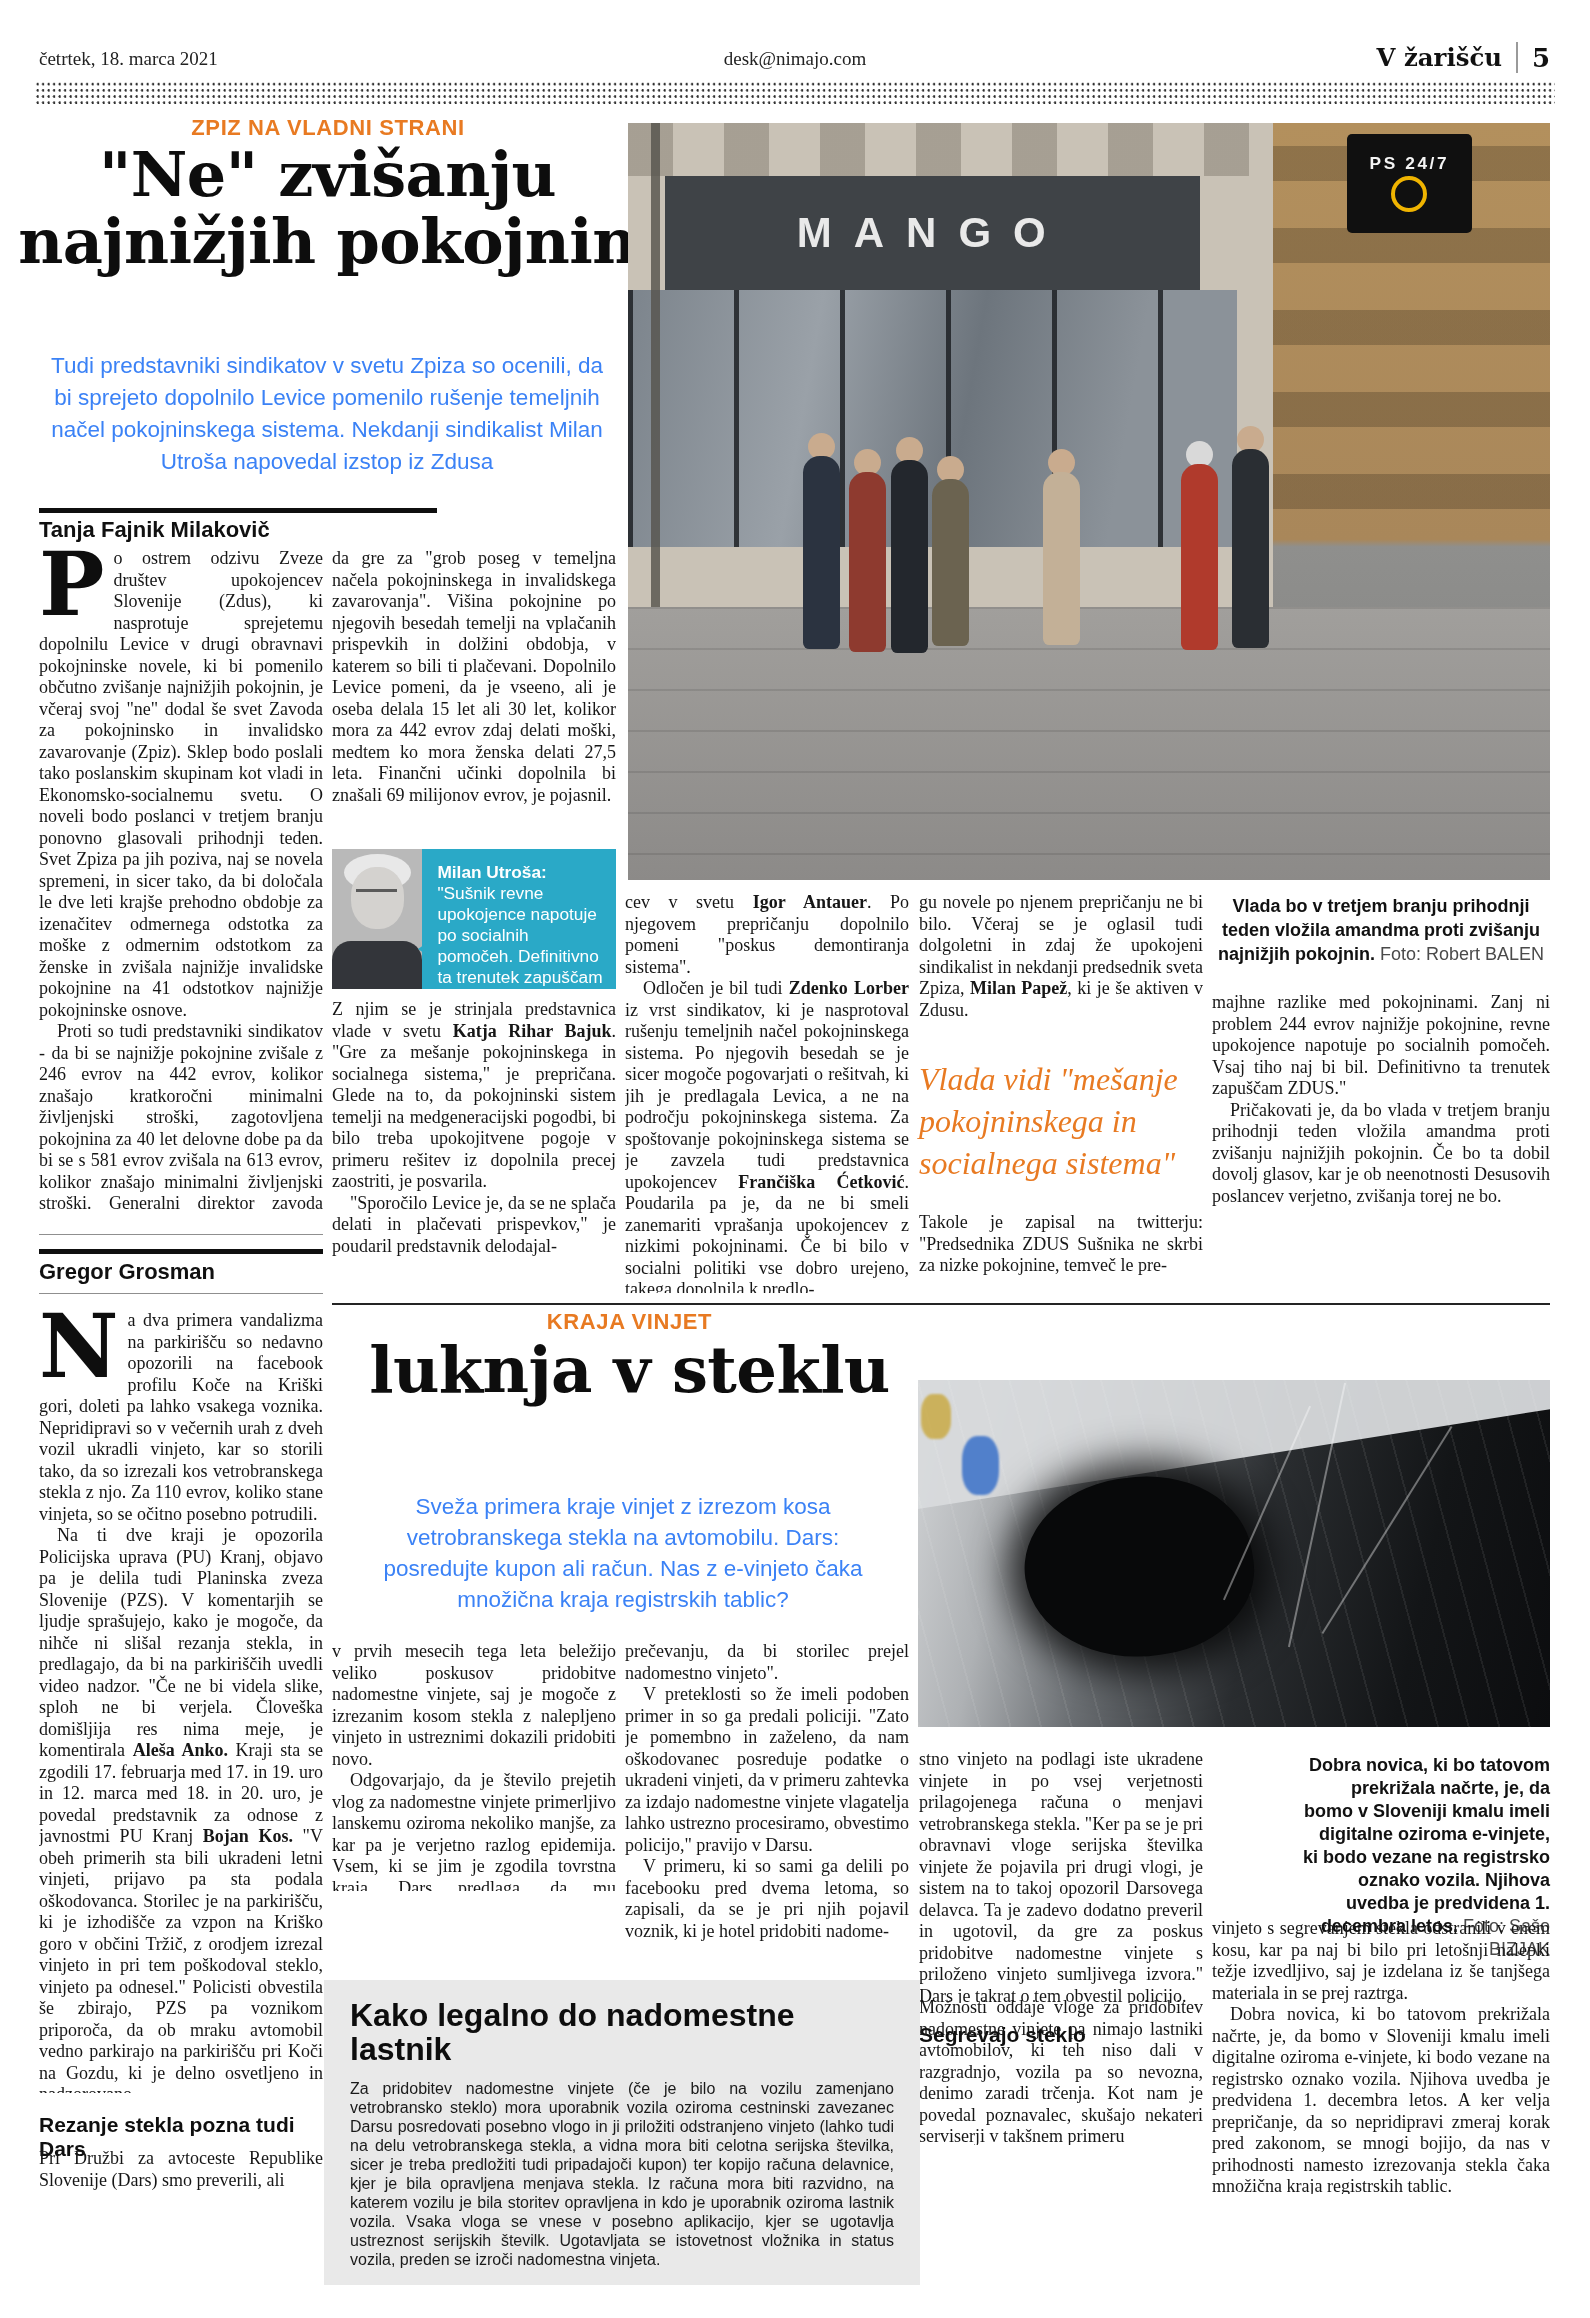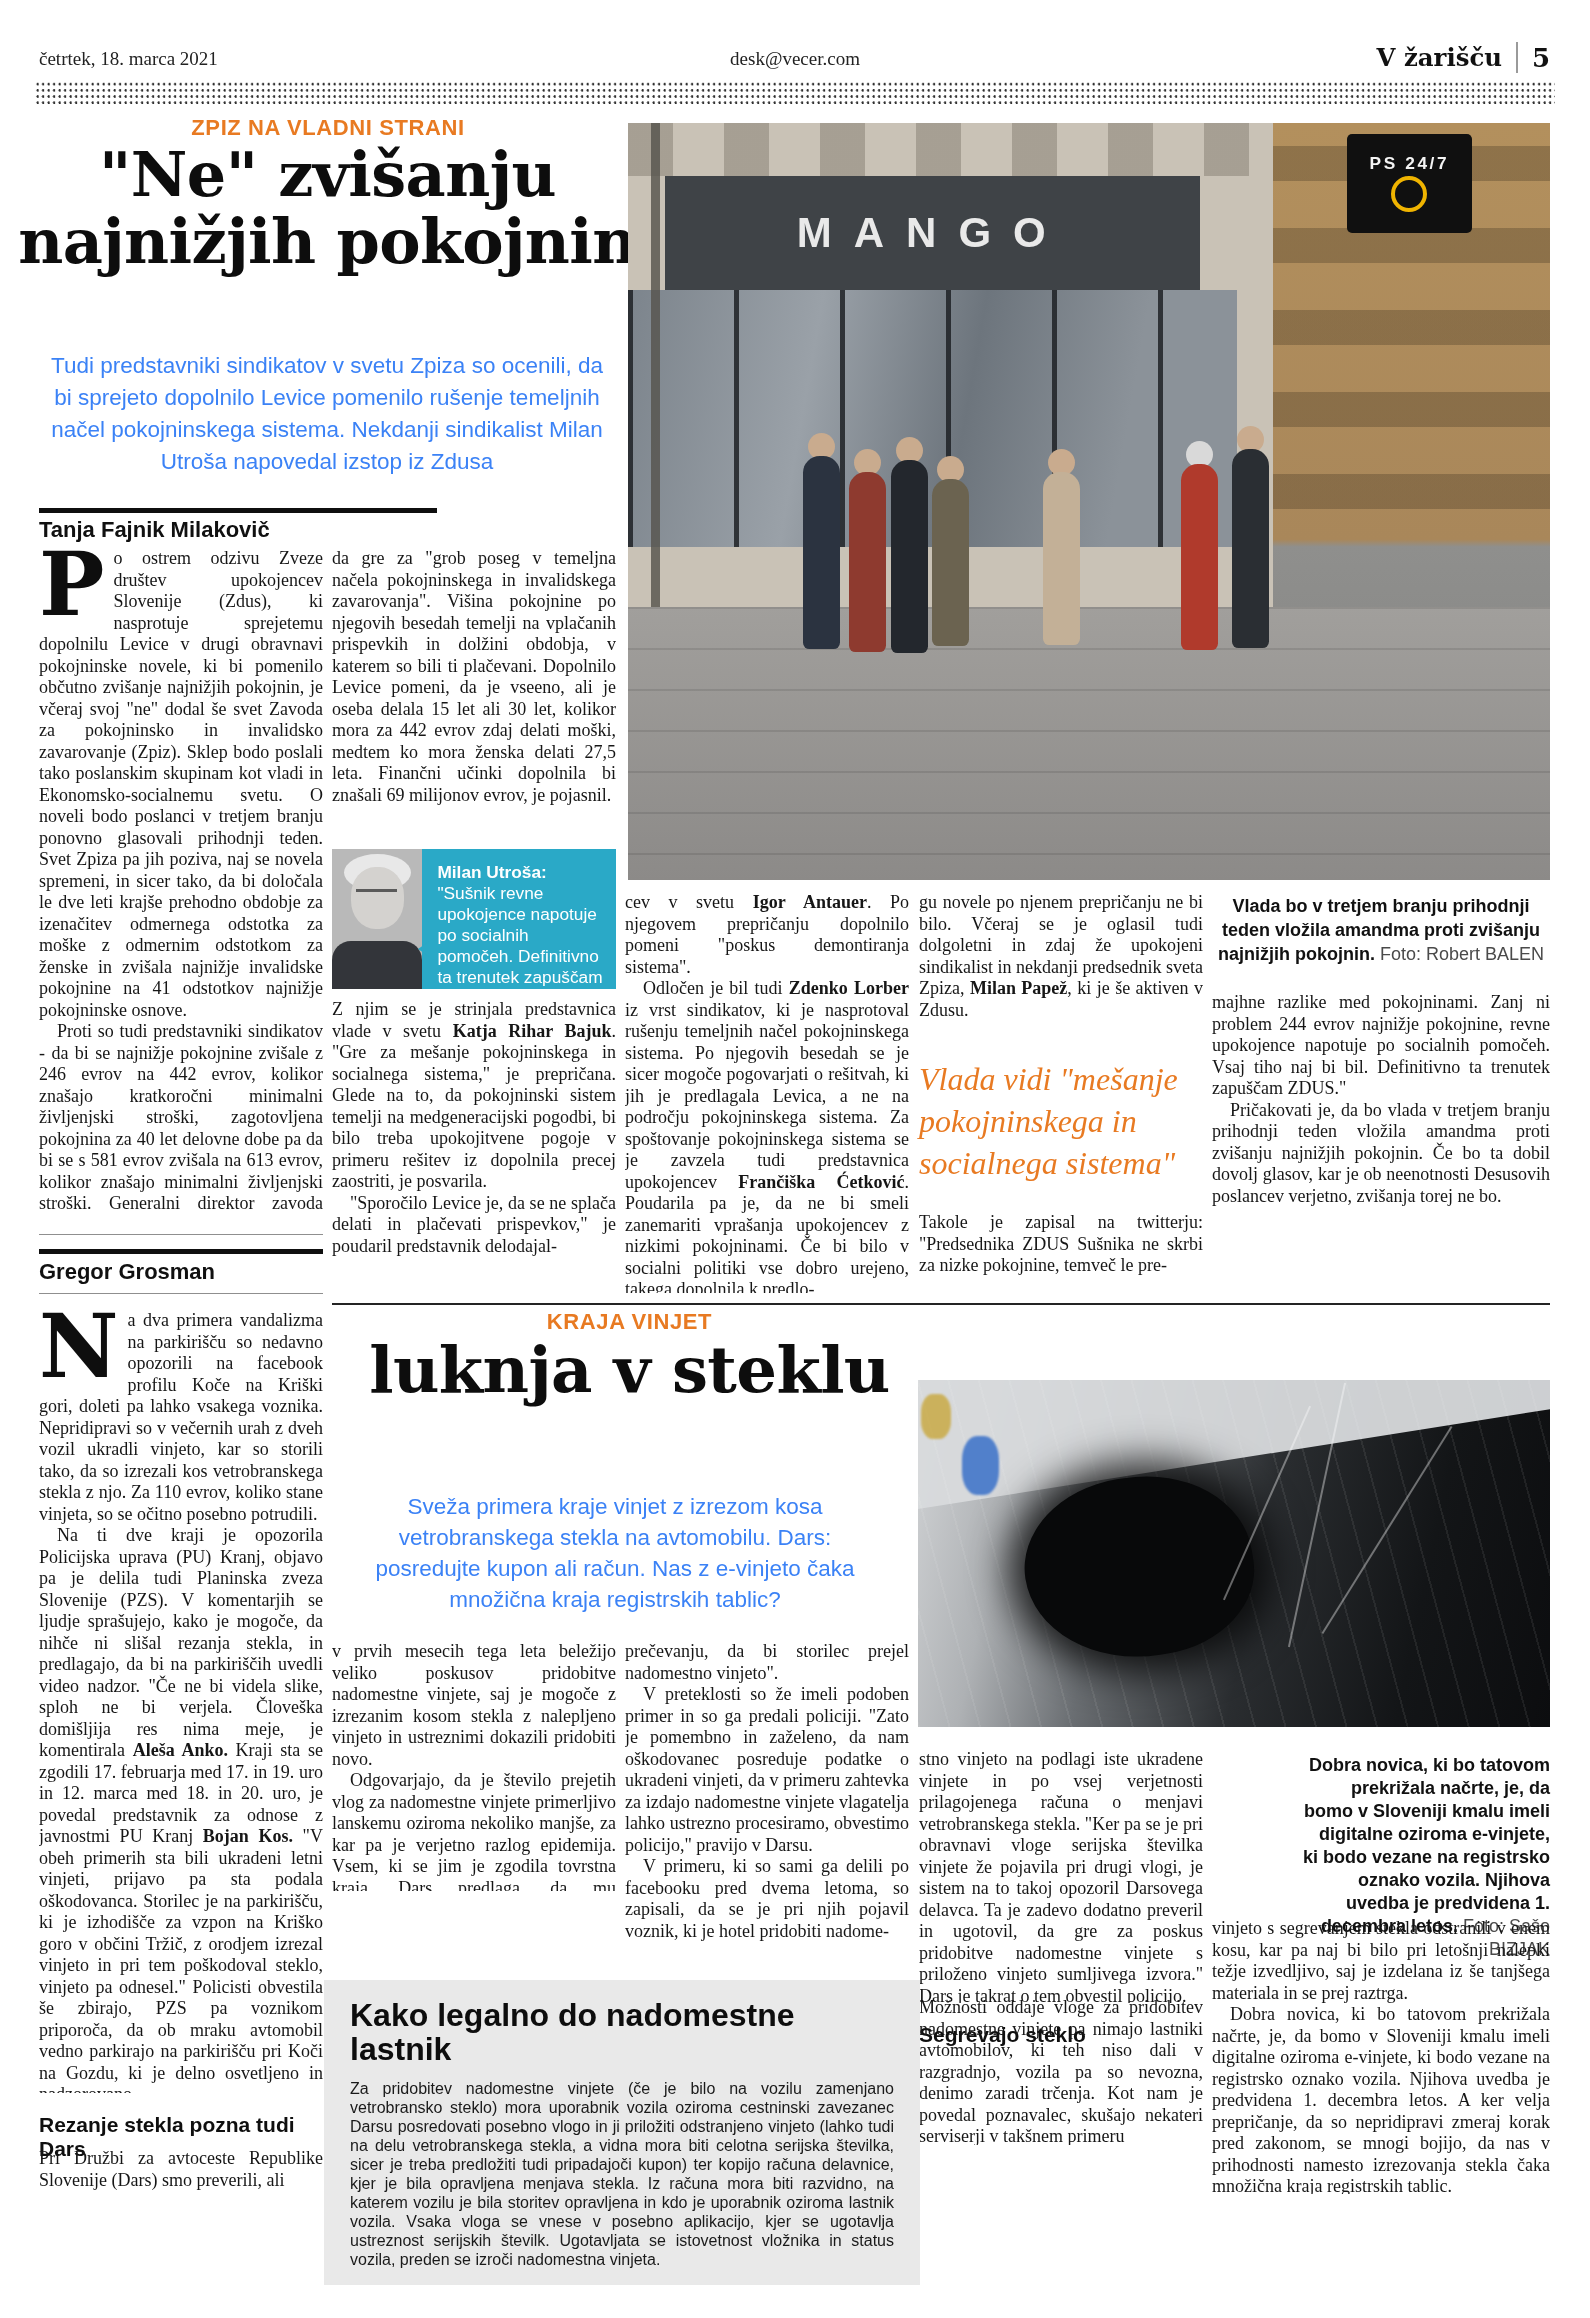--- a/index.html
+++ b/index.html
@@ -67,21 +67,21 @@
   
   #divider{position:absolute;left:332px;right:40px;top:1303px;height:1.9px;background:#242424;}
   
   #a2-hair1{left:39px;top:1234px;width:284px;}
   #a2-byrule{left:39px;top:1249px;width:284px;}
   #a2-byline{left:39px;top:1261px;}
   #a2-hair2{left:39px;top:1293px;width:284px;}
   
   #a2-kicker{left:347px;width:565px;top:1311px;}
   #a2-headline{left:347px;width:565px;top:1336px;font-size:64px;line-height:68px;}
-  #a2-lede{left:352px;width:526px;top:1491px;font-size:22.5px;line-height:31px;}
+  #a2-lede{left:360px;width:526px;top:1491px;font-size:22.5px;line-height:31px;}
   #a2-col1{left:39px;top:1310px;height:783px;}
   #a2-col1-sub{left:39px;top:2113px;width:284px;}
   #a2-col1-tail{left:39px;top:2148px;height:51px;}
   #a2-col2{left:332px;top:1641px;height:250px;}
   #a2-col3{left:625px;top:1641px;height:334px;}
   #a2-col4{left:919px;top:1749px;height:254px;}
   #a2-col4-sub{left:919px;top:2023px;width:284px;}
   #a2-col4-tail{left:919px;top:1997px;height:148px;}
   #a2-col5{left:1212px;top:1918px;width:338px;height:276px;}
   #a2-caption{left:1300px;top:1754px;width:250px;text-align:right;line-height:23px;}
@@ -135,21 +135,21 @@
            border-radius:40%;filter:blur(1.3px);opacity:.8;}
   .p2-tex{position:absolute;inset:0;
            background:repeating-linear-gradient(75deg,rgba(255,255,255,.07) 0 1.9px,transparent 1.9px 29.5px);}
 </style>
 </head>
 <body>
 
 <div class="page">
 
   <div class="hdr" id="hdr-date">četrtek, 18. marca 2021</div>
-  <div class="hdr" id="hdr-email">desk@vecer.com</div>
+  <div class="hdr" id="hdr-email">desk@nimajo.com</div>
   <div id="hdr-right">
     <span id="hdr-section">V žarišču</span>
     <span id="hdr-bar"></span>
     <span id="hdr-page">5</span>
   </div>
   <div class="dots"></div>
 
   <div class="kicker" id="a1-kicker">ZPIZ NA VLADNI STRANI</div>
   <div class="headline" id="a1-headline">
     <div>"Ne" zvišanju</div>

